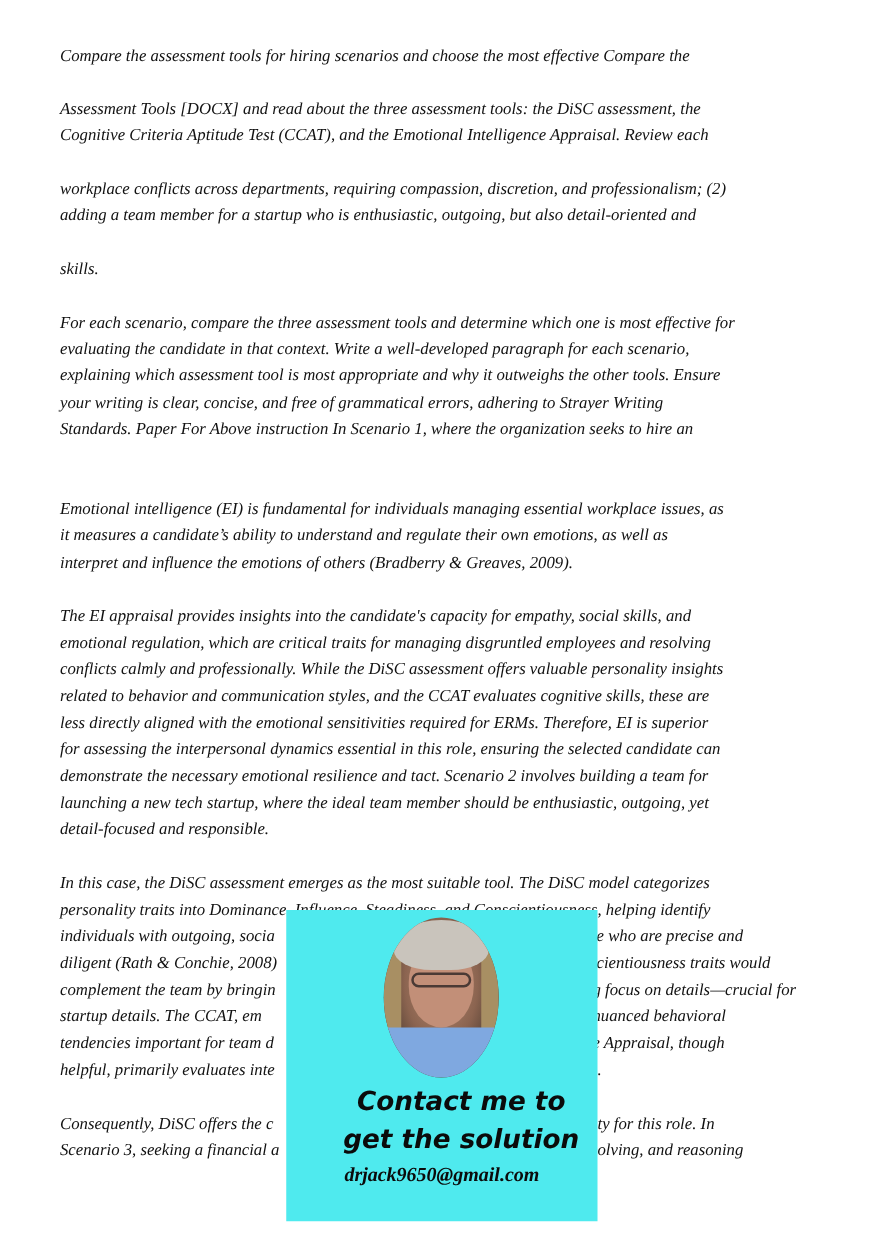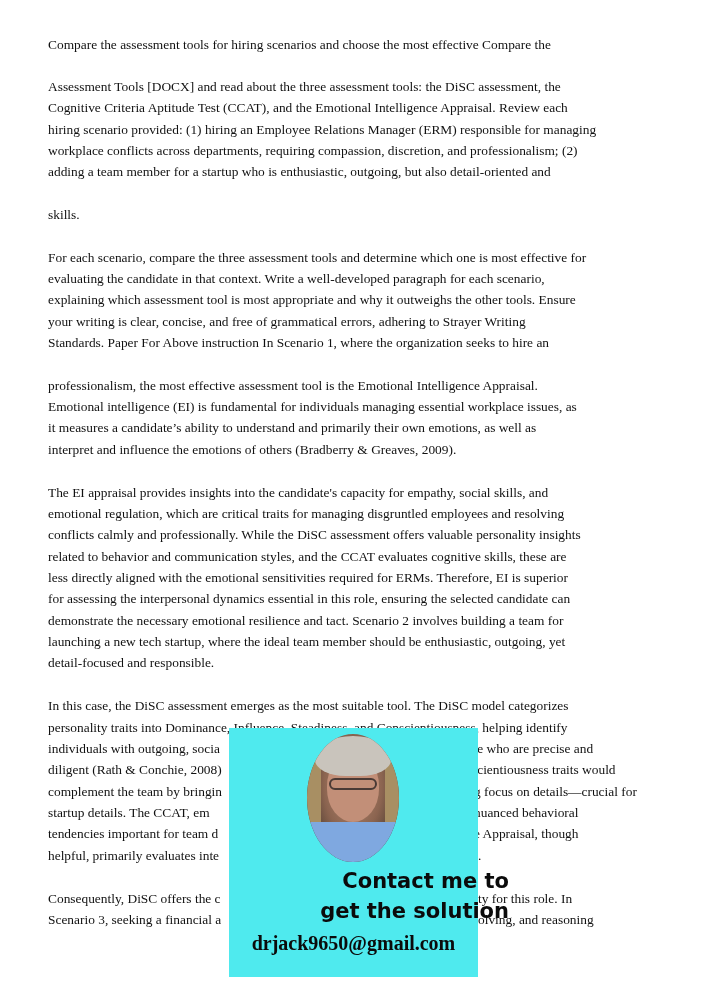--- a/index.html
+++ b/index.html
@@ -1,20 +1,20 @@
 <!DOCTYPE html>
 <html><head>
 <meta charset="utf-8">
 <style>
   html, body { margin: 0; padding: 0; background: #ffffff; }
   body { width: 708px; height: 1000px; position: relative; overflow: hidden; }
   .page {
     position: absolute; left: 0; top: 0; width: 708px; height: 1000px;
     font-family: "Liberation Serif", "DejaVu Serif", serif;
-    font-size: 13.4px; color: #111111;
+    font-size: 13.4px; color: #111111; font-style: italic;
   }
   .line {
     position: absolute; left: 48px; white-space: nowrap; line-height: 16px;
   }
   .seg-right { position: absolute; white-space: nowrap; line-height: 16px; }
   .overlay {
     position: absolute; left: 229px; top: 728px; width: 249px; height: 249px;
     background: #4feaee;
   }
   .portrait {
@@ -36,51 +36,49 @@
   }
   .portrait .shirt {
     position: absolute; left: 0; top: 88px; width: 92px; height: 40px;
     background: #7fa8e0;
   }
   .portrait .wall {
     position: absolute; left: 0; top: 20px; width: 14px; height: 70px; background: #a88f63;
   }
   .portrait .wall.r { left: 78px; }
   .cta {
-    position: absolute; left: 0; width: 280px; text-align: right;
+    position: absolute; left: 0; width: 280px; text-align: center;
     font-family: "DejaVu Sans", "Liberation Sans", sans-serif; font-weight: bold;
     font-size: 21px; color: #0b0b0b; line-height: 30px;
   }
   .email {
     position: absolute; left: 0; top: 204px; width: 249px; text-align: center;
     font-family: "Liberation Serif", "DejaVu Serif", serif; font-weight: bold;
-    font-size: 20px; color: #0b0b0b;
+    font-size: 16px; color: #0b0b0b;
   }
 </style>
 </head>
 <body>
 
 <div class="page">
 
   <div class="line" style="top:37px">Compare the assessment tools for hiring scenarios and choose the most effective Compare the</div>
   <div class="line" style="top:79px">Assessment Tools [DOCX] and read about the three assessment tools: the DiSC assessment, the</div>
   <div class="line" style="top:100px">Cognitive Criteria Aptitude Test (CCAT), and the Emotional Intelligence Appraisal. Review each</div>
-  <div class="line" style="top:122px">hiring scenario provided: (1) hiring an Employee Relations Manager (ERM) responsible for managing</div>
   <div class="line" style="top:143px">workplace conflicts across departments, requiring compassion, discretion, and professionalism; (2)</div>
   <div class="line" style="top:164px">adding a team member for a startup who is enthusiastic, outgoing, but also detail-oriented and</div>
   <div class="line" style="top:207px">skills.</div>
 
   <div class="line" style="top:250px">For each scenario, compare the three assessment tools and determine which one is most effective for</div>
   <div class="line" style="top:271px">evaluating the candidate in that context. Write a well-developed paragraph for each scenario,</div>
   <div class="line" style="top:292px">explaining which assessment tool is most appropriate and why it outweighs the other tools. Ensure</div>
   <div class="line" style="top:314px">your writing is clear, concise, and free of grammatical errors, adhering to Strayer Writing</div>
   <div class="line" style="top:335px">Standards. Paper For Above instruction In Scenario 1, where the organization seeks to hire an</div>
-  <div class="line" style="top:378px">professionalism, the most effective assessment tool is the Emotional Intelligence Appraisal.</div>
   <div class="line" style="top:399px">Emotional intelligence (EI) is fundamental for individuals managing essential workplace issues, as</div>
-  <div class="line" style="top:420px">it measures a candidate’s ability to understand and primarily their own emotions, as well as</div>
+  <div class="line" style="top:420px">it measures a candidate’s ability to understand and regulate their own emotions, as well as</div>
   <div class="line" style="top:442px">interpret and influence the emotions of others (Bradberry &amp; Greaves, 2009).</div>
 
   <div class="line" style="top:485px">The EI appraisal provides insights into the candidate's capacity for empathy, social skills, and</div>
   <div class="line" style="top:506px">emotional regulation, which are critical traits for managing disgruntled employees and resolving</div>
   <div class="line" style="top:527px">conflicts calmly and professionally. While the DiSC assessment offers valuable personality insights</div>
   <div class="line" style="top:549px">related to behavior and communication styles, and the CCAT evaluates cognitive skills, these are</div>
   <div class="line" style="top:570px">less directly aligned with the emotional sensitivities required for ERMs. Therefore, EI is superior</div>
   <div class="line" style="top:591px">for assessing the interpersonal dynamics essential in this role, ensuring the selected candidate can</div>
   <div class="line" style="top:613px">demonstrate the necessary emotional resilience and tact. Scenario 2 involves building a team for</div>
   <div class="line" style="top:634px">launching a new tech startup, where the ideal team member should be enthusiastic, outgoing, yet</div>

